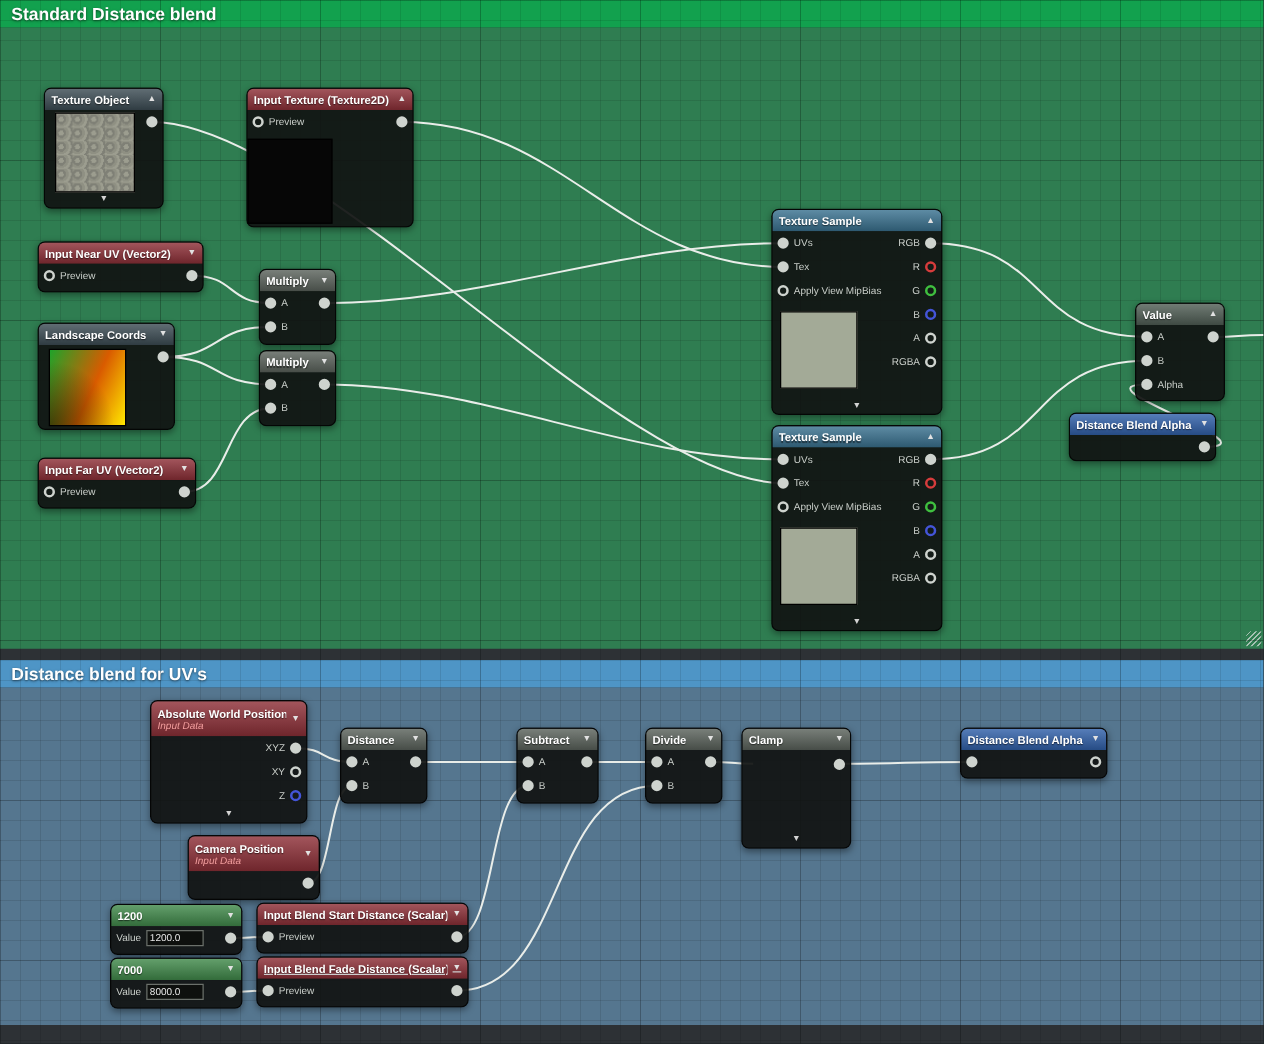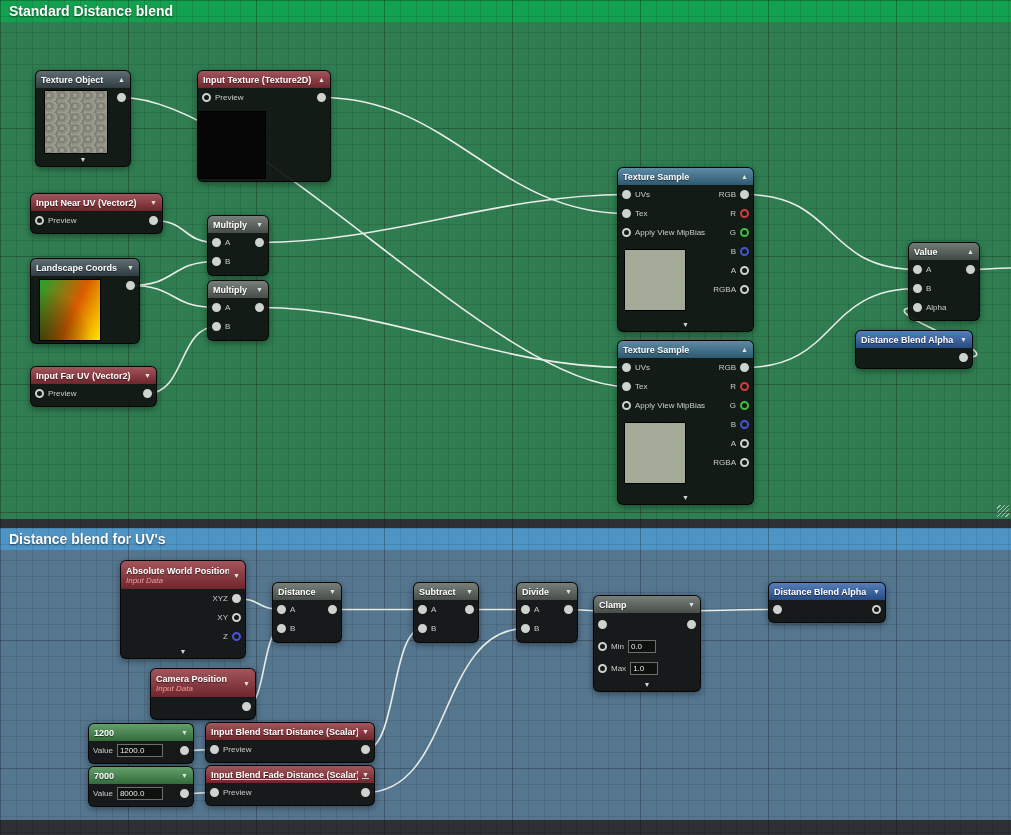--- a/index.html
+++ b/index.html
@@ -504,43 +504,28 @@
               <span class="pin-label">B</span>
             </div>
           </div>
           <div class="col-out">
             <div class="pin-row" style="height: 19px;">
               <span class="pin-dot connected"></span>
             </div>
           </div>
         </div>
       </div>
-      <div class="node" style="left: 593px; top: 582px; width: 108px; margin-top: 13px;">
+      <div class="node" style="left: 593px; top: 582px; width: 88px;">
         <div class="node-header" style="background-color: rgb(91, 99, 92);">
           <div class="hdr-text">
             <div class="node-title">Clamp</div>
           </div>
           <div class="chev">▼</div>
         </div>
         <div class="node-body" style="height: 66px;">
-          <div class="col-in">
-            <div class="pin-row" style="height: 22px;">
-              <span class="pin-dot connected"></span>
-            </div>
-            <div class="pin-row" style="height: 22px;">
-              <span class="pin-dot"></span>
-              <span class="pin-label">Min</span>
-              <input class="val-box" value="0.0" style="width: 28px;">
-            </div>
-            <div class="pin-row" style="height: 22px;">
-              <span class="pin-dot"></span>
-              <span class="pin-label">Max</span>
-              <input class="val-box" value="1.0" style="width: 28px;">
-            </div>
-          </div>
           <div class="col-out">
             <div class="pin-row" style="height: 22px;">
               <span class="pin-dot connected"></span>
             </div>
           </div>
         </div>
         <div class="expander">▼</div>
       </div>
       <div class="node" style="left: 768px; top: 582px; width: 118px;">
         <div class="node-header" style="background-color: rgb(49, 97, 170);">

